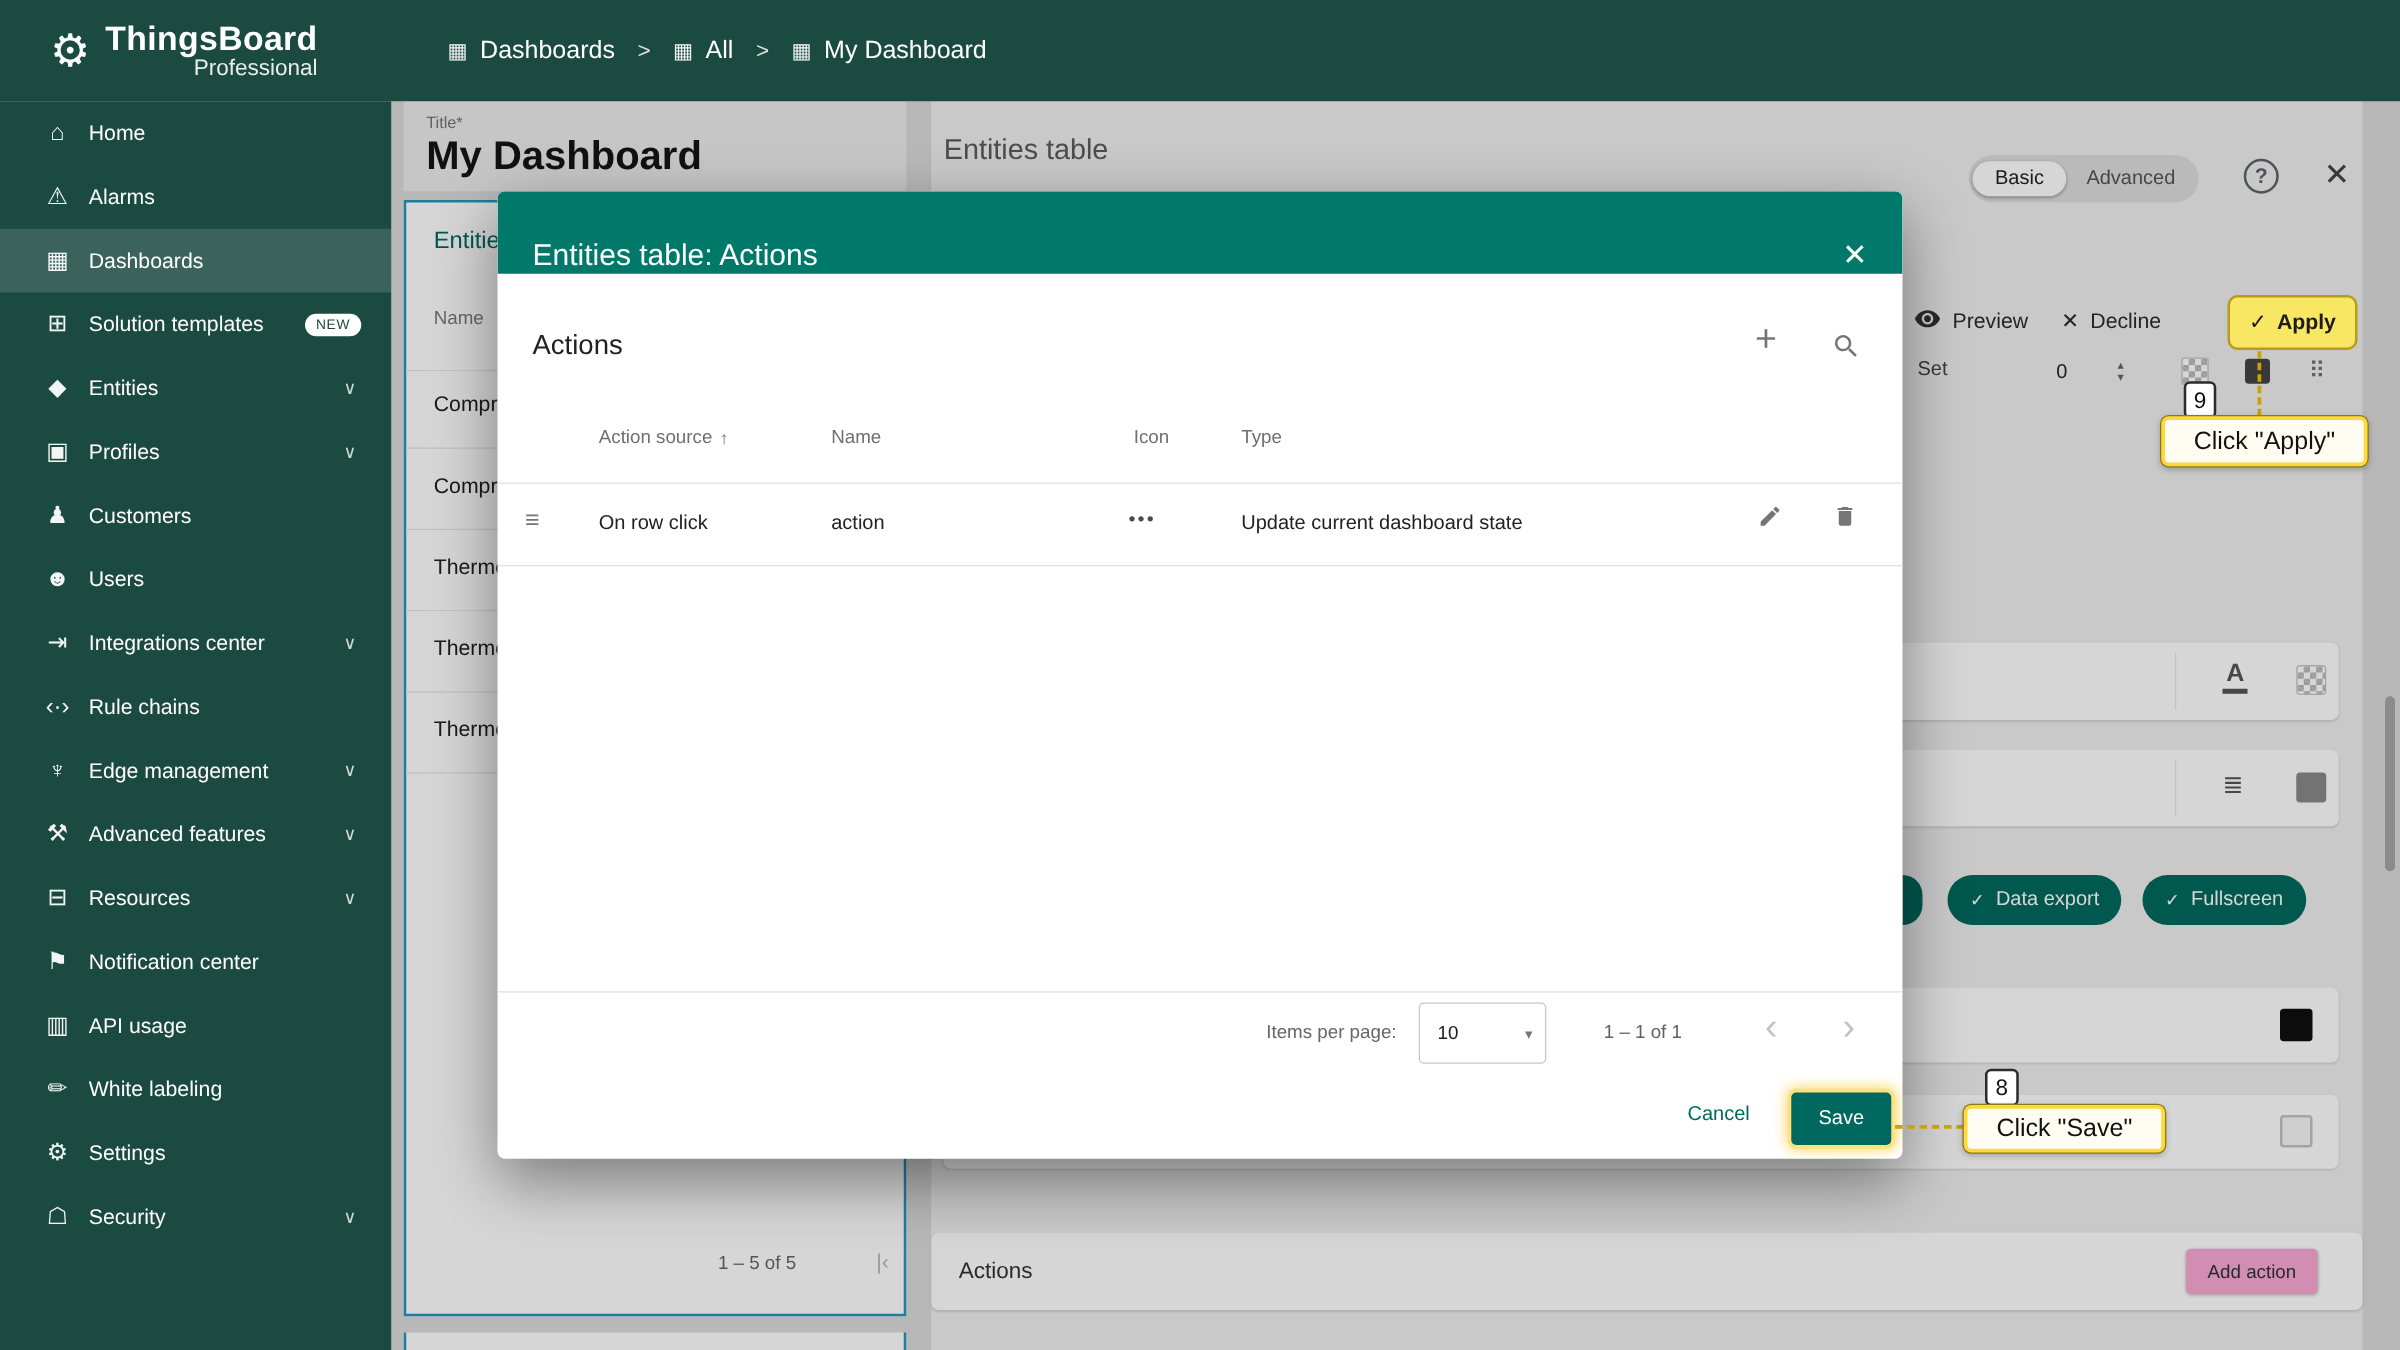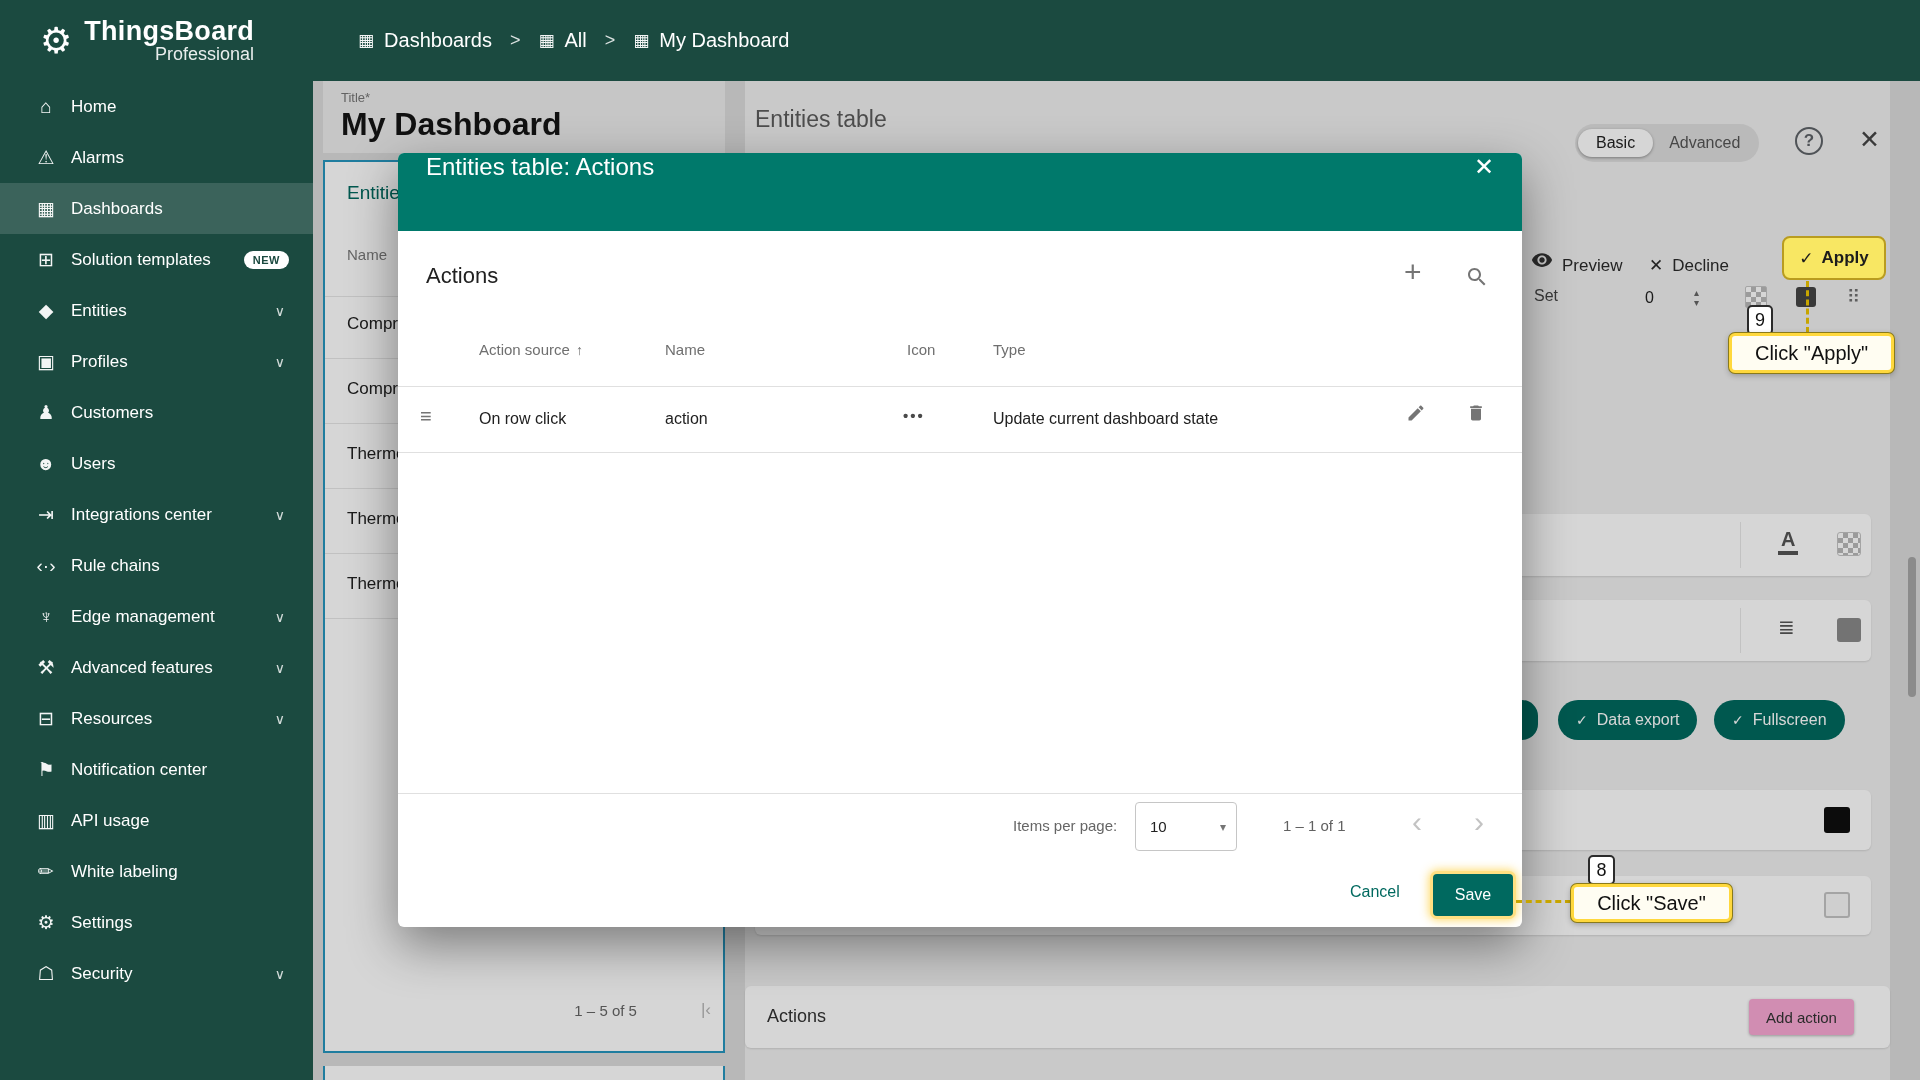--- a/index.html
+++ b/index.html
@@ -26,21 +26,21 @@
   .user-role{font-size:14px;opacity:.72}
   .kebab{font-size:24px;opacity:.9;margin-left:26px}
 
   
   .sidebar{position:absolute;left:0;top:81px;width:313px;height:999px;background:#1b4a40;z-index:5}
   .side-item{height:51px;display:flex;align-items:center;padding-left:34px;color:#fff;cursor:pointer}
   .side-item.selected{background:rgba(255,255,255,.14)}
   .si-icon{width:24px;font-size:19px;margin-right:13px;text-align:center;opacity:.95}
   .si-label{font-size:17px;white-space:nowrap}
   .chev{margin-left:auto;margin-right:28px;font-size:14px;opacity:.8}
-  .badge{margin-left:auto;margin-right:24px;background:#fff;color:#1b4a40;font-size:11px;font-weight:bold;padding:3px 9px;border-radius:10px;letter-spacing:.5px}
+  .badge{margin-left:auto;margin-right:24px;background:#fff;color:#1b4a40;font-size:11px;font-weight:normal;padding:3px 9px;border-radius:10px;letter-spacing:.5px}
 
   
   .content{position:absolute;left:313px;top:81px;width:1607px;height:999px;background:#dcdcdc}
   .backdrop{position:absolute;inset:0;background:rgba(0,0,0,.16);z-index:10}
 
   .title-card{position:absolute;left:10px;top:0;width:402px;height:72px;background:#ececec;padding:9px 18px}
   .title-label{font-size:13px;color:#757575}
   .title-value{font-size:32px;font-weight:bold;color:#151515;margin-top:1px}
 
   .widget-card{position:absolute;left:10px;top:79px;width:402px;height:893px;background:#fff;border:2px solid #2596be}
@@ -53,21 +53,21 @@
   .bottom-sliver{position:absolute;left:10px;top:985px;width:402px;height:14px;background:#fff;border-left:2px solid #2596be;border-right:2px solid #2596be}
 
   
   .right-panel{position:absolute;left:432px;top:0;width:1145px;height:999px;background:#f0f0f0}
   .panel-title{position:absolute;left:10px;top:25px;font-size:23px;font-weight:500;color:#5c5c5c}
   .mode-toggle{position:absolute;left:830px;top:43px;height:38px;background:#dedede;border-radius:19px;display:flex;align-items:center;padding:3px}
   .mode-basic{background:#fff;border-radius:16px;padding:5px 18px;font-size:16px;color:#222;box-shadow:0 1px 3px rgba(0,0,0,.35);cursor:pointer}
   .mode-adv{padding:5px 16px;font-size:16px;color:#555;cursor:pointer}
   .help-btn{position:absolute;left:1050px;top:46px;width:28px;height:28px;border:2px solid #5f6368;border-radius:50%;color:#5f6368;font-size:17px;font-weight:bold;display:flex;align-items:center;justify-content:center;cursor:pointer}
   .panel-close{position:absolute;left:1114px;top:44px;font-size:25px;color:#444;cursor:pointer}
-  .txt-btn{position:absolute;top:157px;height:38px;display:flex;align-items:flex-end;gap:9px;font-size:17px;color:#2b2b2b;cursor:pointer}
+  .txt-btn{position:absolute;top:157px;height:38px;display:flex;align-items:center;gap:9px;font-size:17px;color:#2b2b2b;cursor:pointer}
   .set-label{position:absolute;left:789px;top:206px;font-size:16px;color:#444}
   .stepper{position:absolute;left:896px;top:200px;width:62px;height:34px;display:flex;align-items:center;justify-content:space-between;padding:0 4px;cursor:pointer}
   .stepper-val{font-size:16px;color:#222}
   .stepper-arrows{display:flex;flex-direction:column;font-size:10px;line-height:1.05;color:#666}
   .mini-icon{position:absolute;top:205px;width:22px;height:22px;cursor:pointer}
   .checker{background-image:linear-gradient(45deg,#b9b9b9 25%,transparent 25%,transparent 75%,#b9b9b9 75%),linear-gradient(45deg,#b9b9b9 25%,#fff 25%,#fff 75%,#b9b9b9 75%);background-size:10px 10px;background-position:0 0,5px 5px;border:1px solid #c4c4c4;border-radius:2px}
   .panel-card{position:absolute;left:10px;width:1116px;background:#fff;border-radius:6px;box-shadow:0 1px 2px rgba(0,0,0,.12)}
   .vline{position:absolute;width:1px;top:8px;bottom:8px;background:#e8e8e8}
   .fmt-a{position:absolute;left:1023px;top:14px;font-size:20px;font-weight:bold;color:#555;border-bottom:4px solid #555;padding:0 3px;cursor:pointer}
   .list-ic{position:absolute;left:1023px;top:15px;font-size:20px;color:#555;cursor:pointer}
@@ -78,21 +78,21 @@
   .actions-card{position:absolute;left:0;top:905px;width:1145px;height:62px;background:#fff;border-radius:6px;box-shadow:0 1px 2px rgba(0,0,0,.12)}
   .actions-title{position:absolute;left:22px;top:20px;font-size:18px;font-weight:500;color:#333}
   .add-action-btn{position:absolute;left:1004px;top:13px;width:105px;height:36px;background:#f9a8d4;border-radius:4px;box-shadow:0 1px 3px rgba(0,0,0,.3);display:flex;align-items:center;justify-content:center;font-size:15px;color:#333;cursor:pointer}
   .scroll-thumb{position:absolute;left:1595px;top:476px;width:8px;height:140px;background:#a6a6a6;border-radius:4px;cursor:pointer}
 
   
   .apply-btn{position:absolute;left:1469px;top:155px;width:104px;height:44px;background:#f8e763;border:2px solid #b99c1f;border-radius:8px;display:flex;align-items:center;justify-content:center;gap:8px;font-size:17px;font-weight:600;color:#1c1c1c;z-index:25;cursor:pointer}
 
   
   .modal{position:absolute;left:398px;top:153px;width:1124px;height:774px;background:#fff;border-radius:6px;box-shadow:0 18px 50px rgba(0,0,0,.42);z-index:30;overflow:hidden}
-  .modal-header{height:78px;background:#00796b;display:flex;align-items:flex-start;padding:0 28px;color:#fff}
+  .modal-header{height:66px;background:#00796b;display:flex;align-items:flex-end;padding:0 28px;color:#fff}
   .modal-title{font-size:24px;font-weight:500}
   .modal-close{margin-left:auto;font-size:24px;cursor:pointer}
   .modal-section-title{position:absolute;left:28px;top:110px;font-size:22px;color:#212121}
   .m-plus{position:absolute;left:1006px;top:102px;font-size:30px;color:#757575;cursor:pointer}
   .m-search{position:absolute;left:1067px;top:112px;cursor:pointer}
   .mth{position:absolute;top:188px;font-size:15px;font-weight:500;color:#6f6f6f;display:flex;align-items:center;gap:6px}
   .sort-arr{font-size:14px}
   .mdiv{position:absolute;left:0;width:100%;height:1px;background:#e0e0e0}
   .mrow-txt{position:absolute;top:257px;font-size:16px;color:#212121;white-space:nowrap}
   .row-drag{position:absolute;left:22px;top:252px;font-size:20px;color:#757575;cursor:grab}

